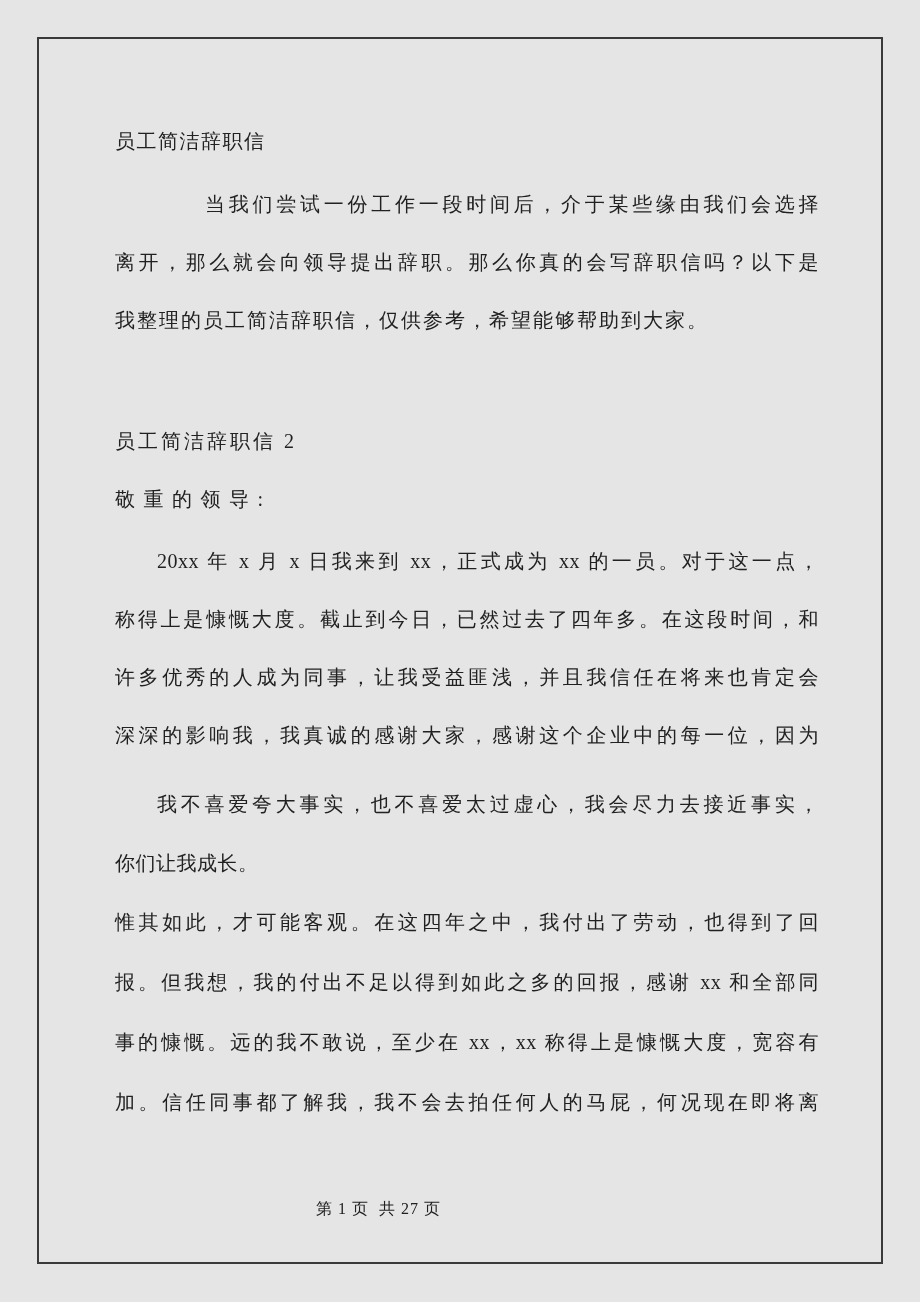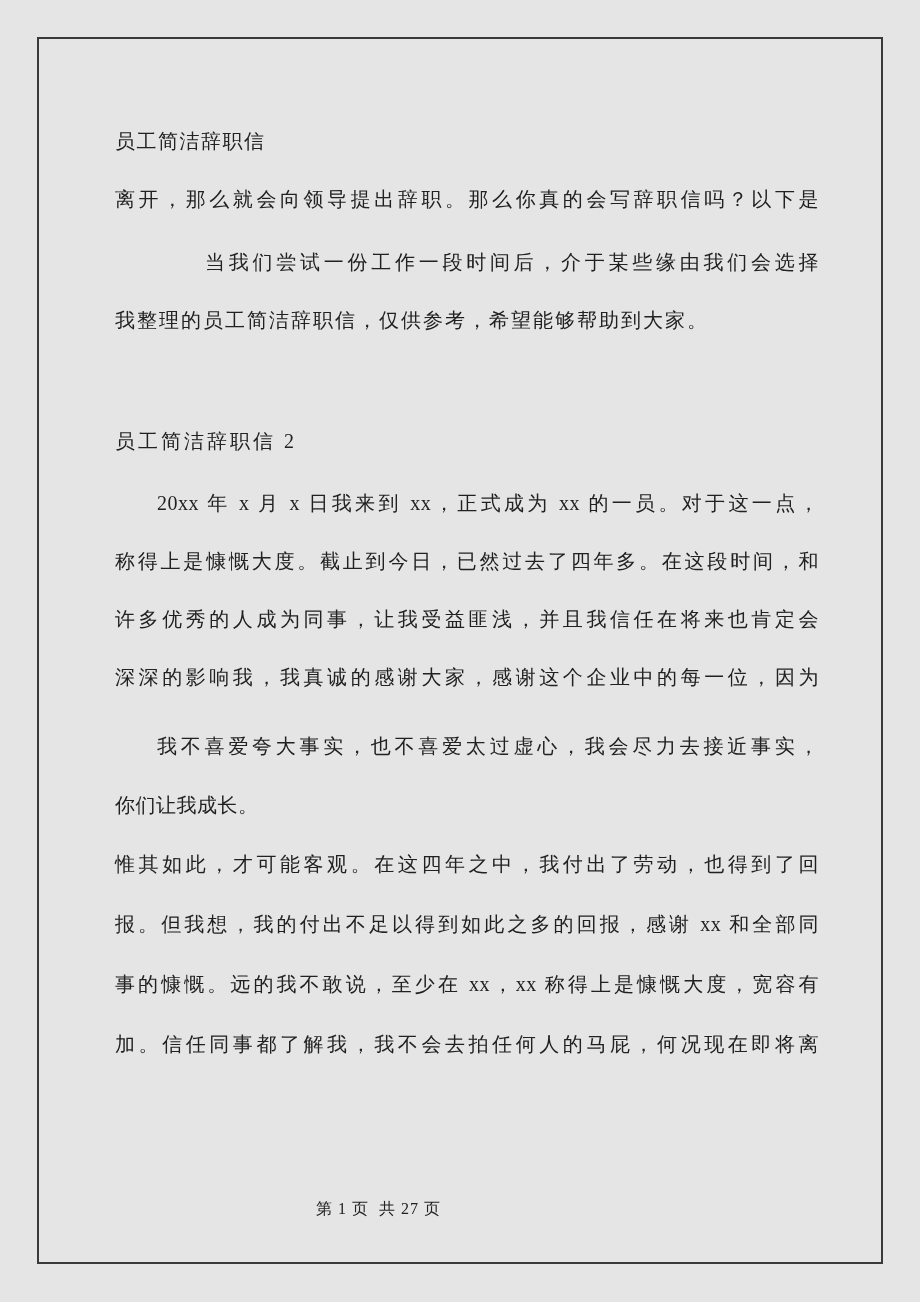--- a/index.html
+++ b/index.html
@@ -94,26 +94,27 @@
 <body>
 
 <div class="screen">
 
   <div class="page-border"></div>
 
   <div class="content">
 
     <div class="line title-line">员工简洁辞职信</div>
 
+    <div class="line just intro-first">当我们尝试一份工作一段时间后，介于某些缘由我们会选择</div>
     <div class="line just">离开，那么就会向领导提出辞职。那么你真的会写辞职信吗？以下是</div>
-    <div class="line just intro-first">当我们尝试一份工作一段时间后，介于某些缘由我们会选择</div>
     <div class="line wrapline lastline">我整理的员工简洁辞职信，仅供参考，希望能够帮助到大家。</div>
 
     <div class="line section-heading-line">员工简洁辞职信 2</div>
 
+    <div class="line salutation-line">敬重的领导:</div>
 
     <div class="line just para-first para-e-first">20xx 年 x 月 x 日我来到 xx，正式成为 xx 的一员。对于这一点，</div>
     <div class="line just">称得上是慷慨大度。截止到今日，已然过去了四年多。在这段时间，和</div>
     <div class="line just">许多优秀的人成为同事，让我受益匪浅，并且我信任在将来也肯定会</div>
     <div class="line just">深深的影响我，我真诚的感谢大家，感谢这个企业中的每一位，因为</div>
     <div class="line f-line f-first just para-first">我不喜爱夸大事实，也不喜爱太过虚心，我会尽力去接近事实，</div>
 
     <div class="line wrapline">你们让我成长。</div>
     <div class="line f-line just">惟其如此，才可能客观。在这四年之中，我付出了劳动，也得到了回</div>
     <div class="line f-line just">报。但我想，我的付出不足以得到如此之多的回报，感谢 xx 和全部同</div>

